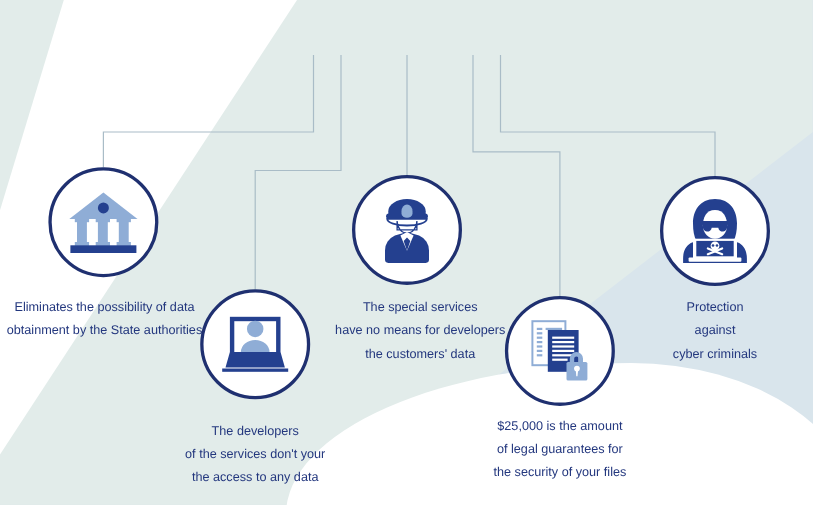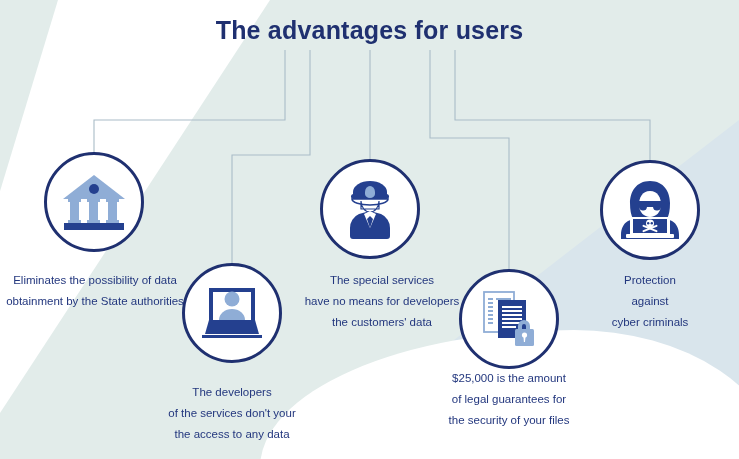--- a/index.html
+++ b/index.html
@@ -89,21 +89,20 @@
 </head>
 <body>
 
 <div id="stage">
 
   <div class="bg-base"></div>
   <div class="bg-green"></div>
   <div class="bg-white-band"></div>
   <div class="bg-white-bottom"></div>
 
-  <div class="title">The advantages for users</div>
 
   <svg class="connectors" viewBox="0 0 739 459" width="739" height="459">
     <g fill="none" stroke="#a9bcc7" stroke-width="1.1">
 
       <path d="M285,50 L285,120 L94,120 L94,152"></path>
 
       <path d="M310,50 L310,155 L232,155 L232,263"></path>
 
       <path d="M370,50 L370,159"></path>
 
@@ -198,21 +197,21 @@
           <rect x="24" y="34" width="20" height="2"></rect>
             <rect x="24" y="38" width="14" height="2"></rect>
         </g>
 
         <path d="M40,38 a6,6 0 0 1 12,0 l0,5 l-4,0 l0,-5 a2,2 0 0 0 -4,0 l0,5 l-4,0 z" fill="#8fadd6"></path>
         <rect x="37" y="41" width="19" height="17" rx="1.5" fill="#8fadd6"></rect>
         <circle cx="46.5" cy="47" r="2.6" fill="#ffffff"></circle>
         <polygon points="45.4,48 47.6,48 47,54 45.9,54" fill="#ffffff"></polygon>
       </svg>
     </div>
-    <div class="caption" style="left:399px; top:368px;">$25,000 is the amount
+    <div class="caption" style="left:399px; top:378px;">$25,000 is the amount
 of legal guarantees for
 the security of your files</div>
   </div>
 
   <div class="node">
     <div class="circle" style="left:600px; top:160px;">
       <svg width="64" height="62" viewBox="0 0 64 62">
 
         <path d="M32,2 C18,2 12,13 12,24 C12,31 13,36 15,40 L10,42 C5,45 3,50 3,56 l0,4 l58,0 l0,-4 c0,-6 -2,-11 -7,-14 l-5,-2 c2,-4 3,-9 3,-16 C52,13 46,2 32,2 z" fill="#24408f"></path>
 

